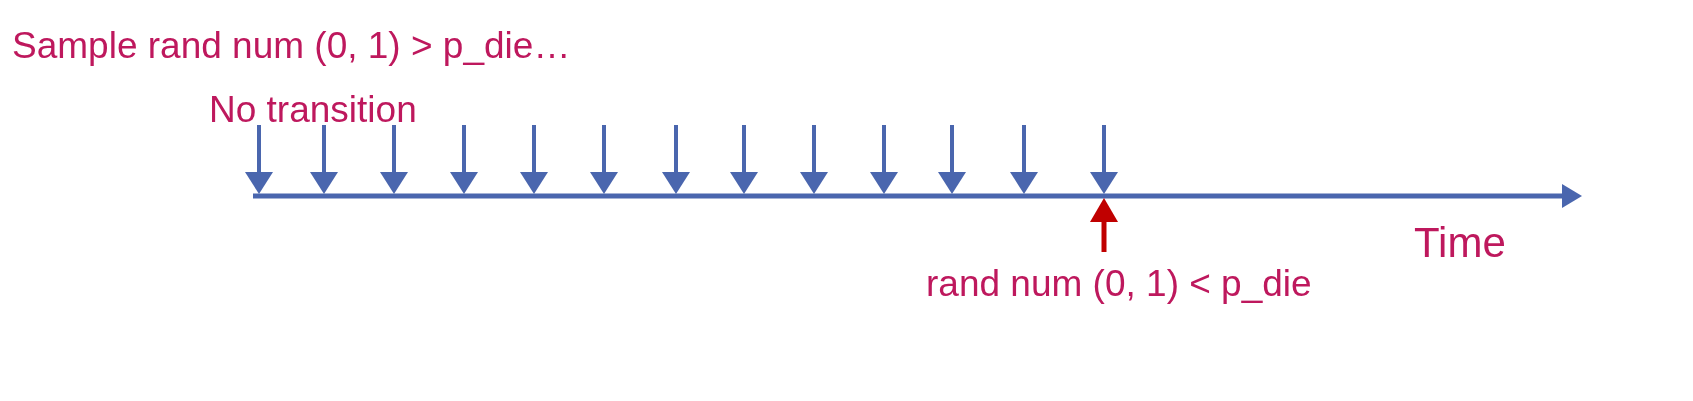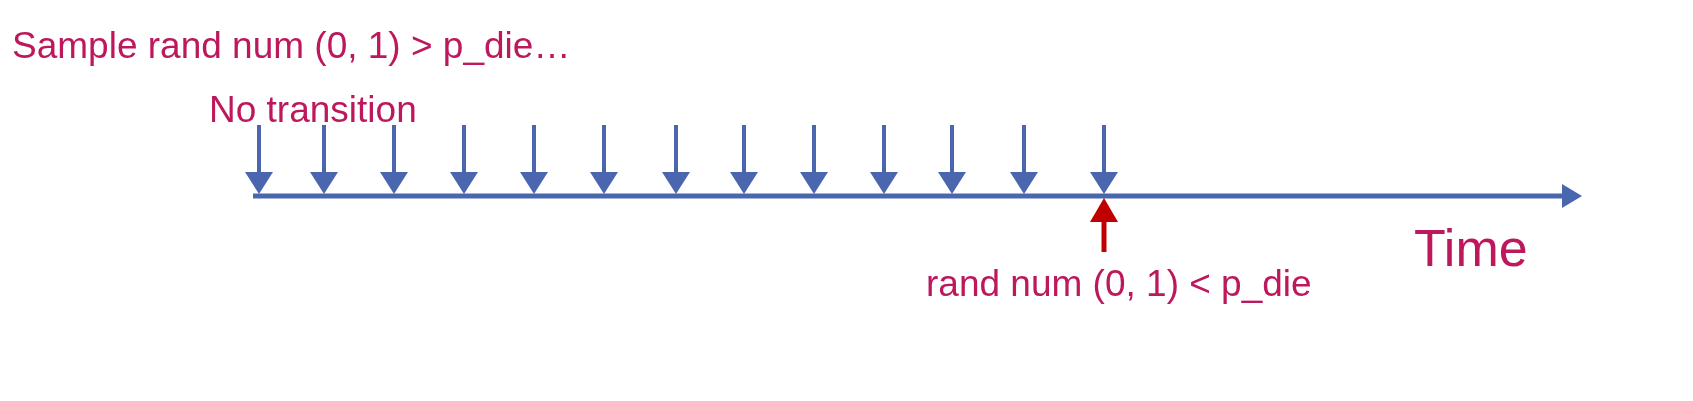--- a/index.html
+++ b/index.html
@@ -31,21 +31,21 @@
   }
   #label-notransition {
     left: 166px;
     top: 88px;
     font-size: 37px;
     margin-left: 43px;
   }
   #label-time {
     left: 1414px;
     top: 218px;
-    font-size: 52px;
+    font-size: 42px;
   }
   #label-death-1 {
     left: 926px;
     top: 262px;
     font-size: 37px;
   }
   #label-death-2 {
     left: 926px;
     top: 308px;
     font-size: 37px;

